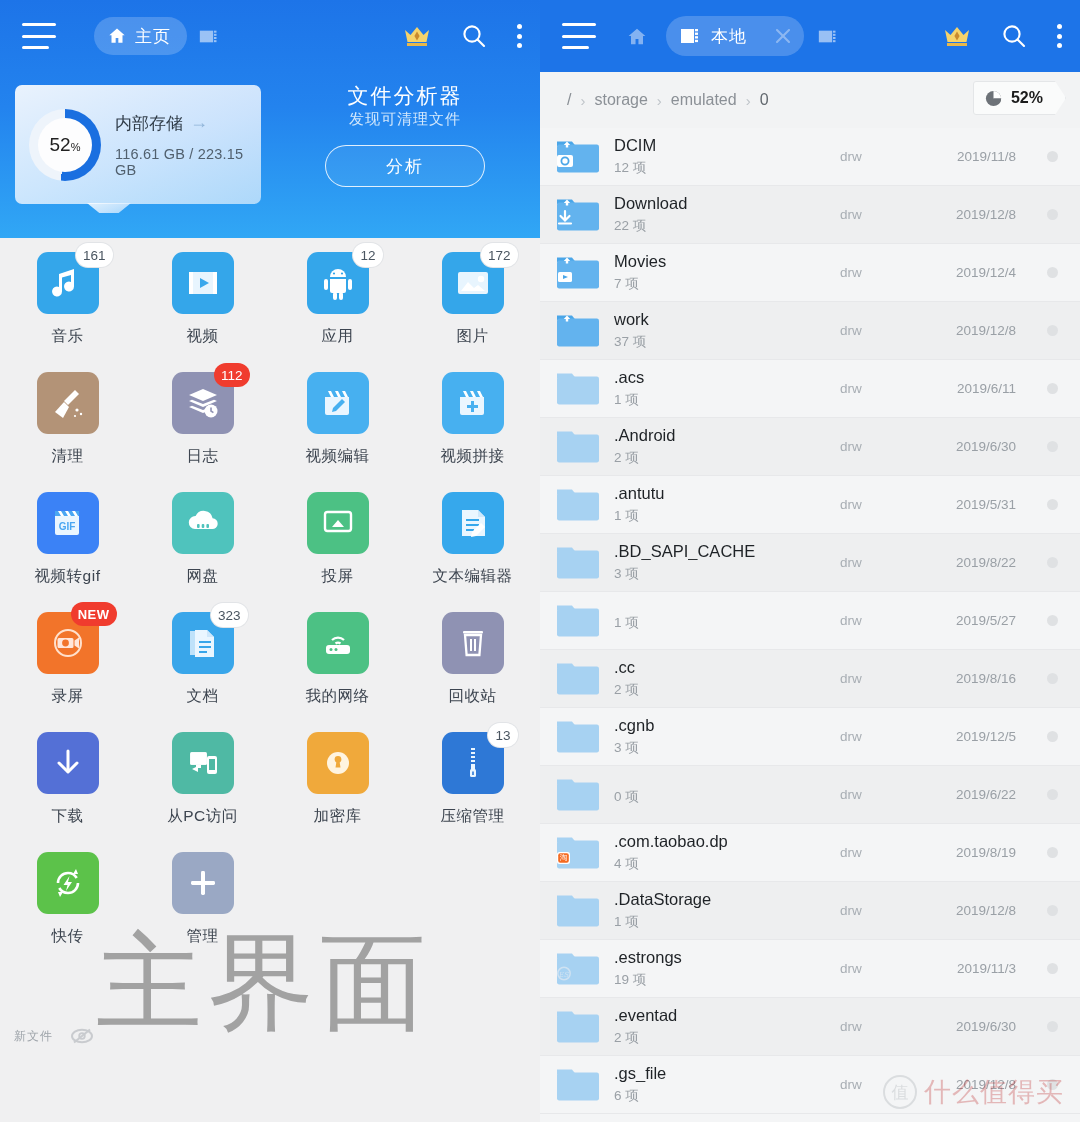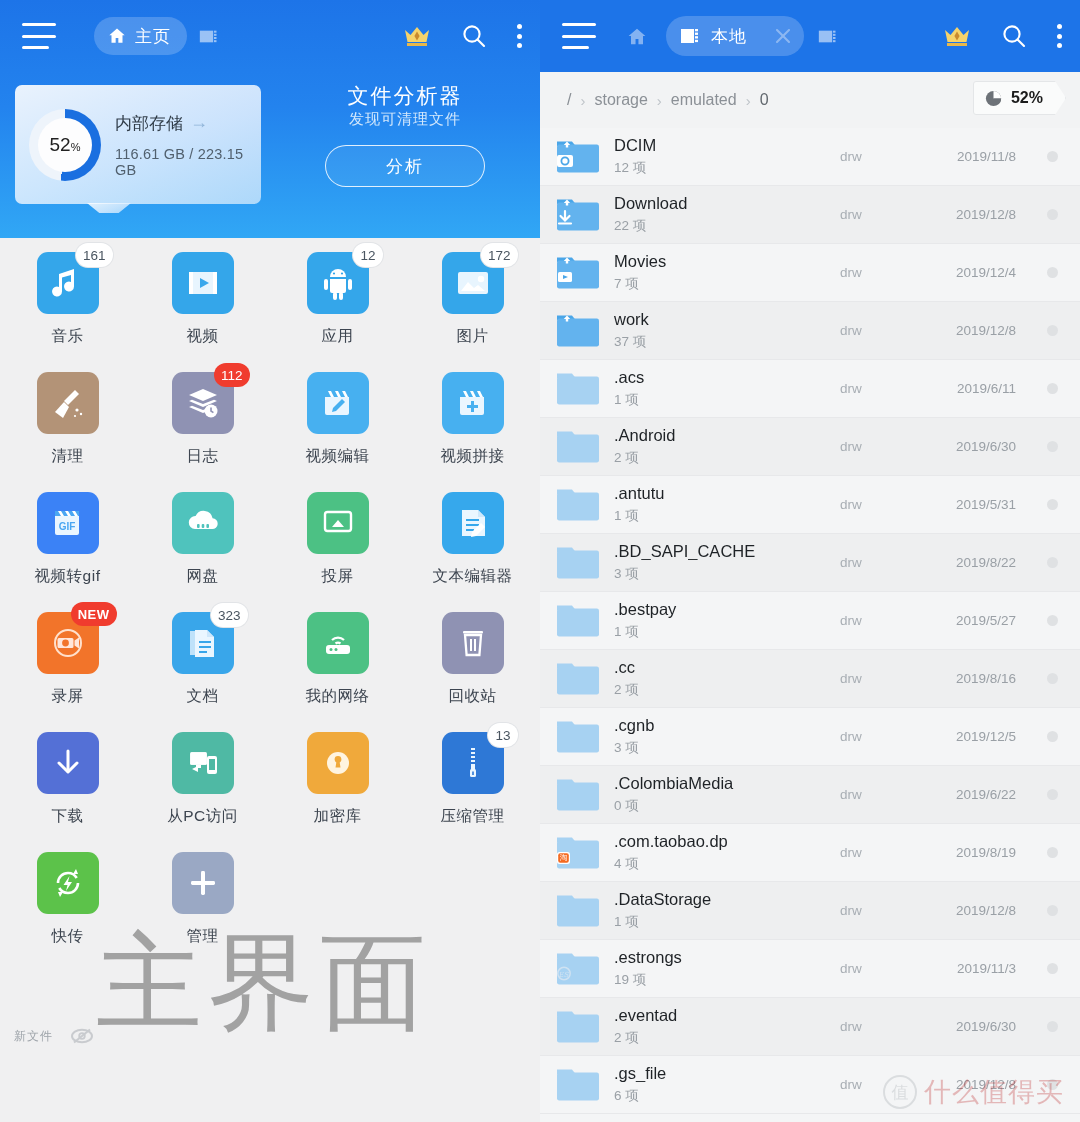--- a/index.html
+++ b/index.html
@@ -648,21 +648,20 @@
           <div class="fperm">drw</div>
           <div class="fdate">2019/8/22</div>
           <div class="fdot"></div>
         </div>
         <div class="frow">
           <div class="ficon"><svg viewBox="0 0 44 36" width="44" height="36">
     <path fill="#a7d2f2" d="M1 2.5h15l3.6 4.4H1z"></path>
     <rect x="1" y="5.5" width="42" height="28" rx="2.2" fill="#a7d2f2"></rect>
     </svg></div>
           <div class="fmeta">
-            <div class="fname">.bestpay</div>
             <div class="fcount">1 项</div>
           </div>
           <div class="fperm">drw</div>
           <div class="fdate">2019/5/27</div>
           <div class="fdot"></div>
         </div>
         <div class="frow alt">
           <div class="ficon"><svg viewBox="0 0 44 36" width="44" height="36">
     <path fill="#a7d2f2" d="M1 2.5h15l3.6 4.4H1z"></path>
     <rect x="1" y="5.5" width="42" height="28" rx="2.2" fill="#a7d2f2"></rect>
@@ -687,21 +686,20 @@
           <div class="fperm">drw</div>
           <div class="fdate">2019/12/5</div>
           <div class="fdot"></div>
         </div>
         <div class="frow alt">
           <div class="ficon"><svg viewBox="0 0 44 36" width="44" height="36">
     <path fill="#a7d2f2" d="M1 2.5h15l3.6 4.4H1z"></path>
     <rect x="1" y="5.5" width="42" height="28" rx="2.2" fill="#a7d2f2"></rect>
     </svg></div>
           <div class="fmeta">
-            <div class="fname">.ColombiaMedia</div>
             <div class="fcount">0 项</div>
           </div>
           <div class="fperm">drw</div>
           <div class="fdate">2019/6/22</div>
           <div class="fdot"></div>
         </div>
         <div class="frow">
           <div class="ficon"><svg viewBox="0 0 44 36" width="44" height="36">
     <path fill="#a7d2f2" d="M1 2.5h15l3.6 4.4H1z"></path>
     <rect x="1" y="5.5" width="42" height="28" rx="2.2" fill="#a7d2f2"></rect>

